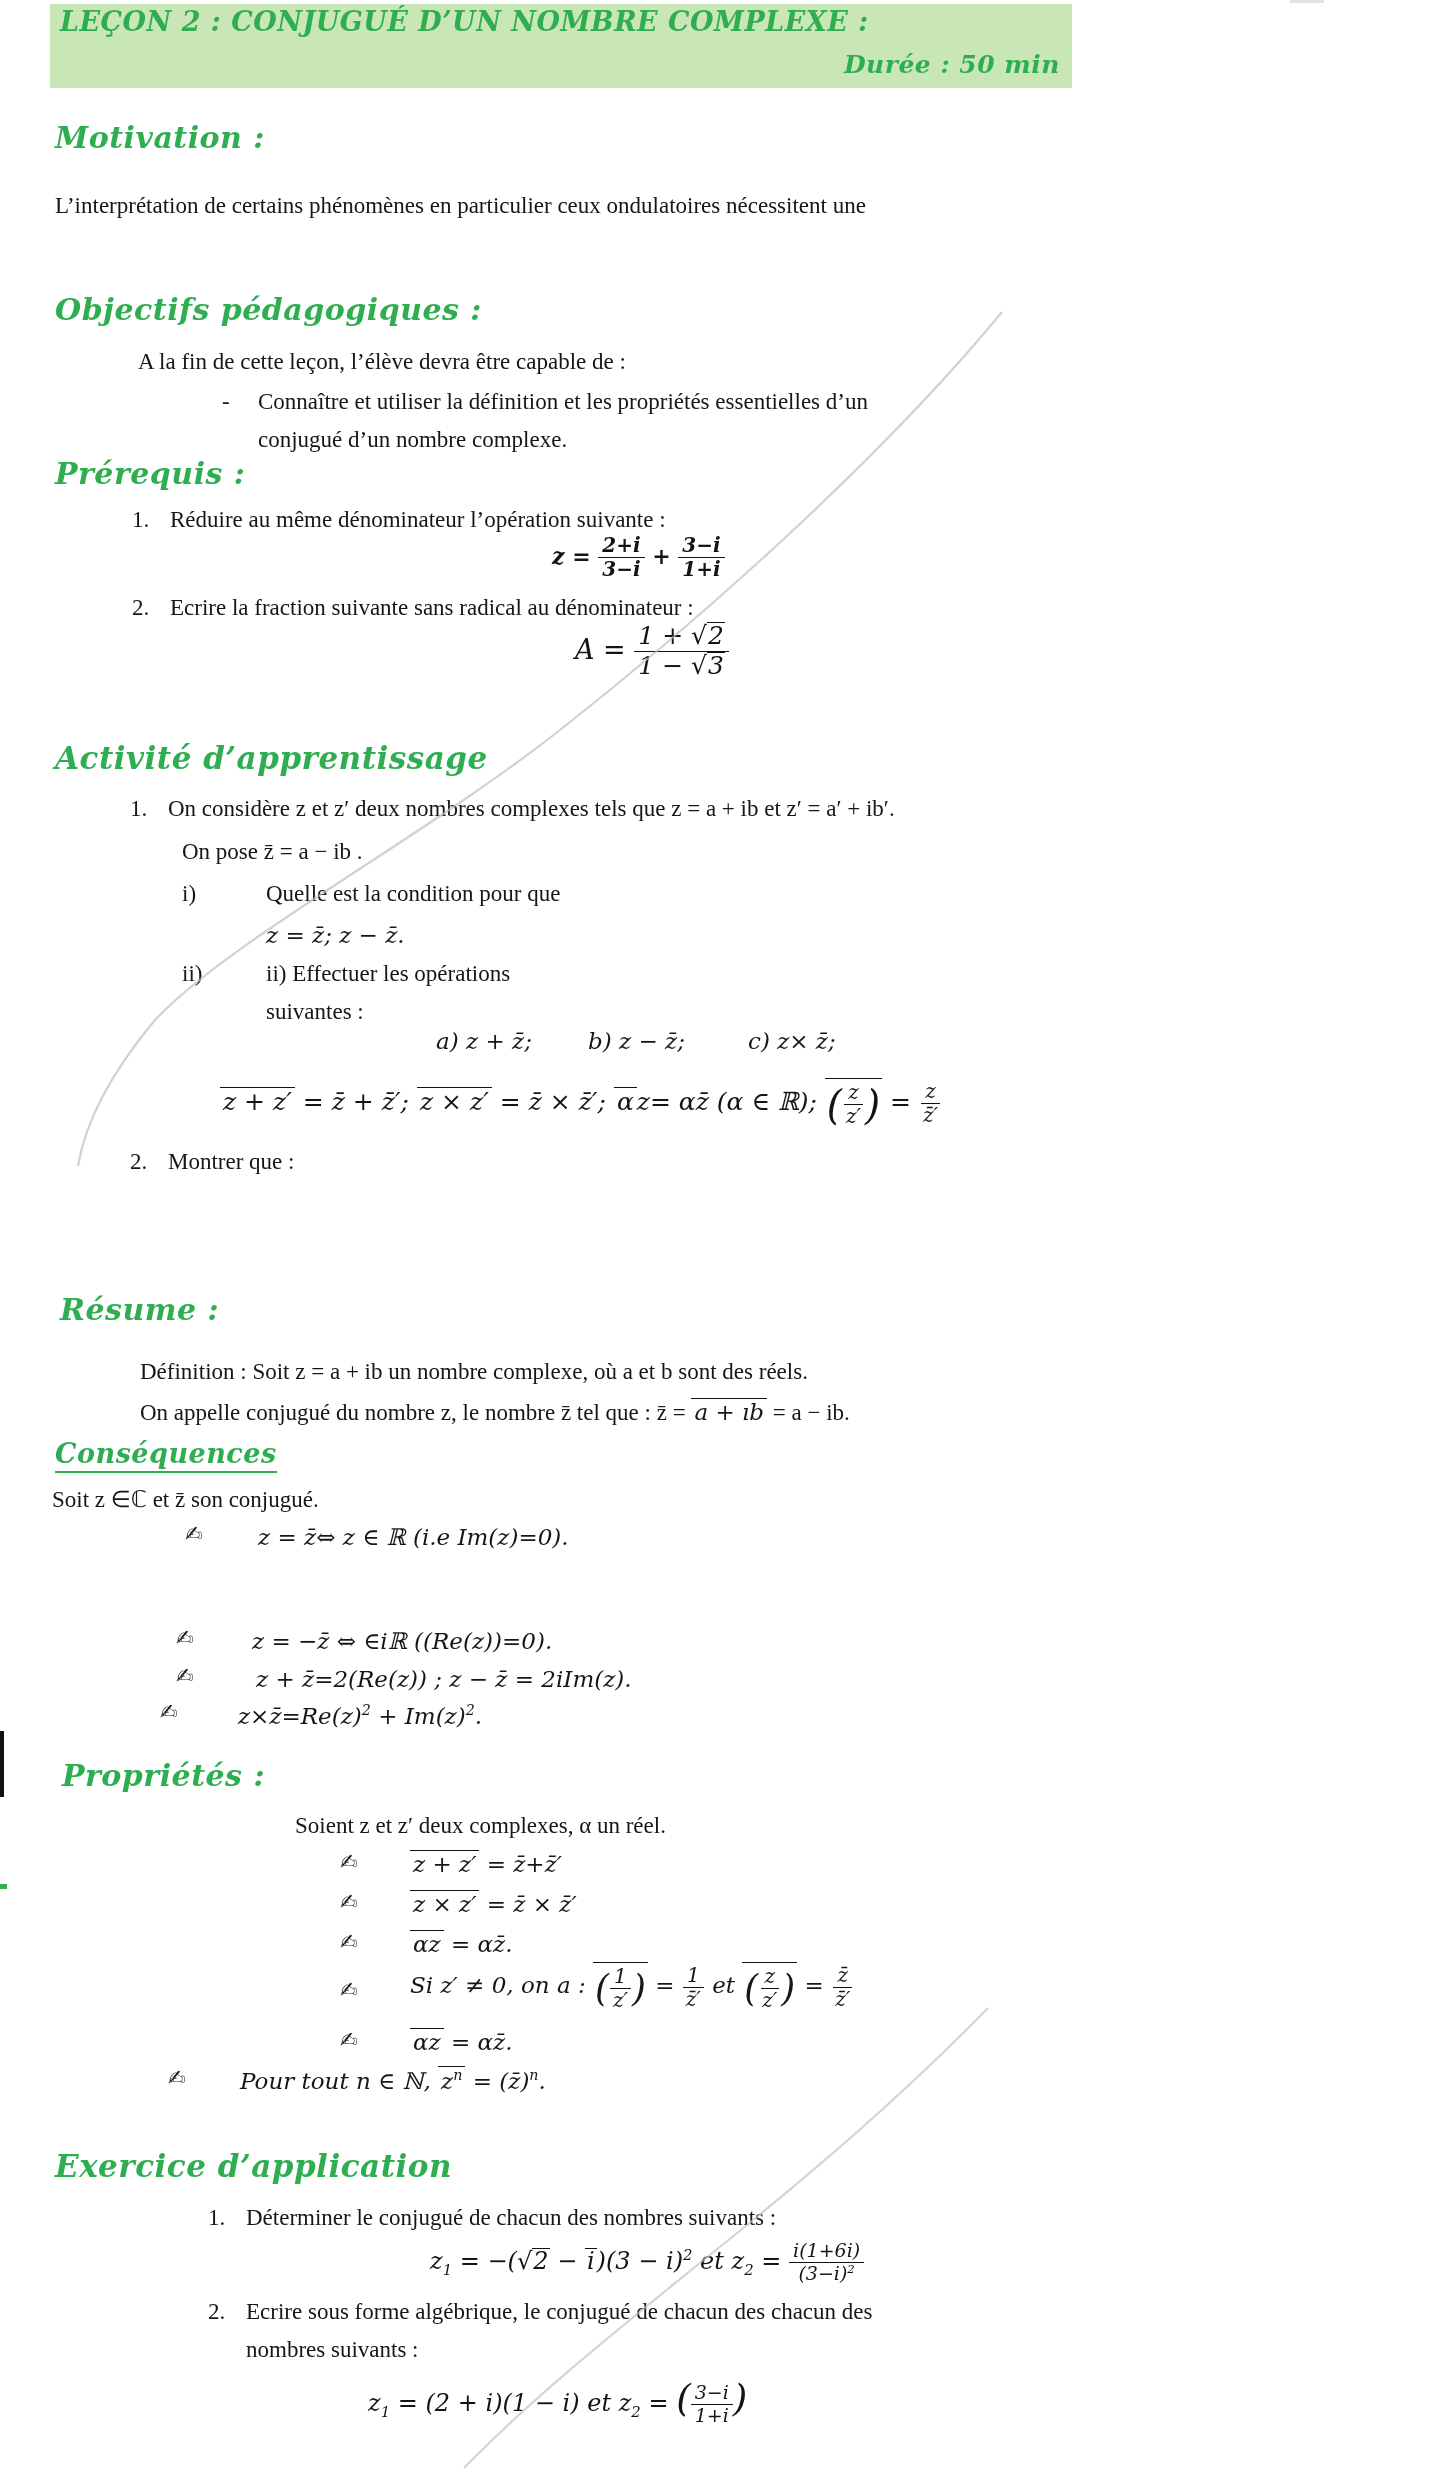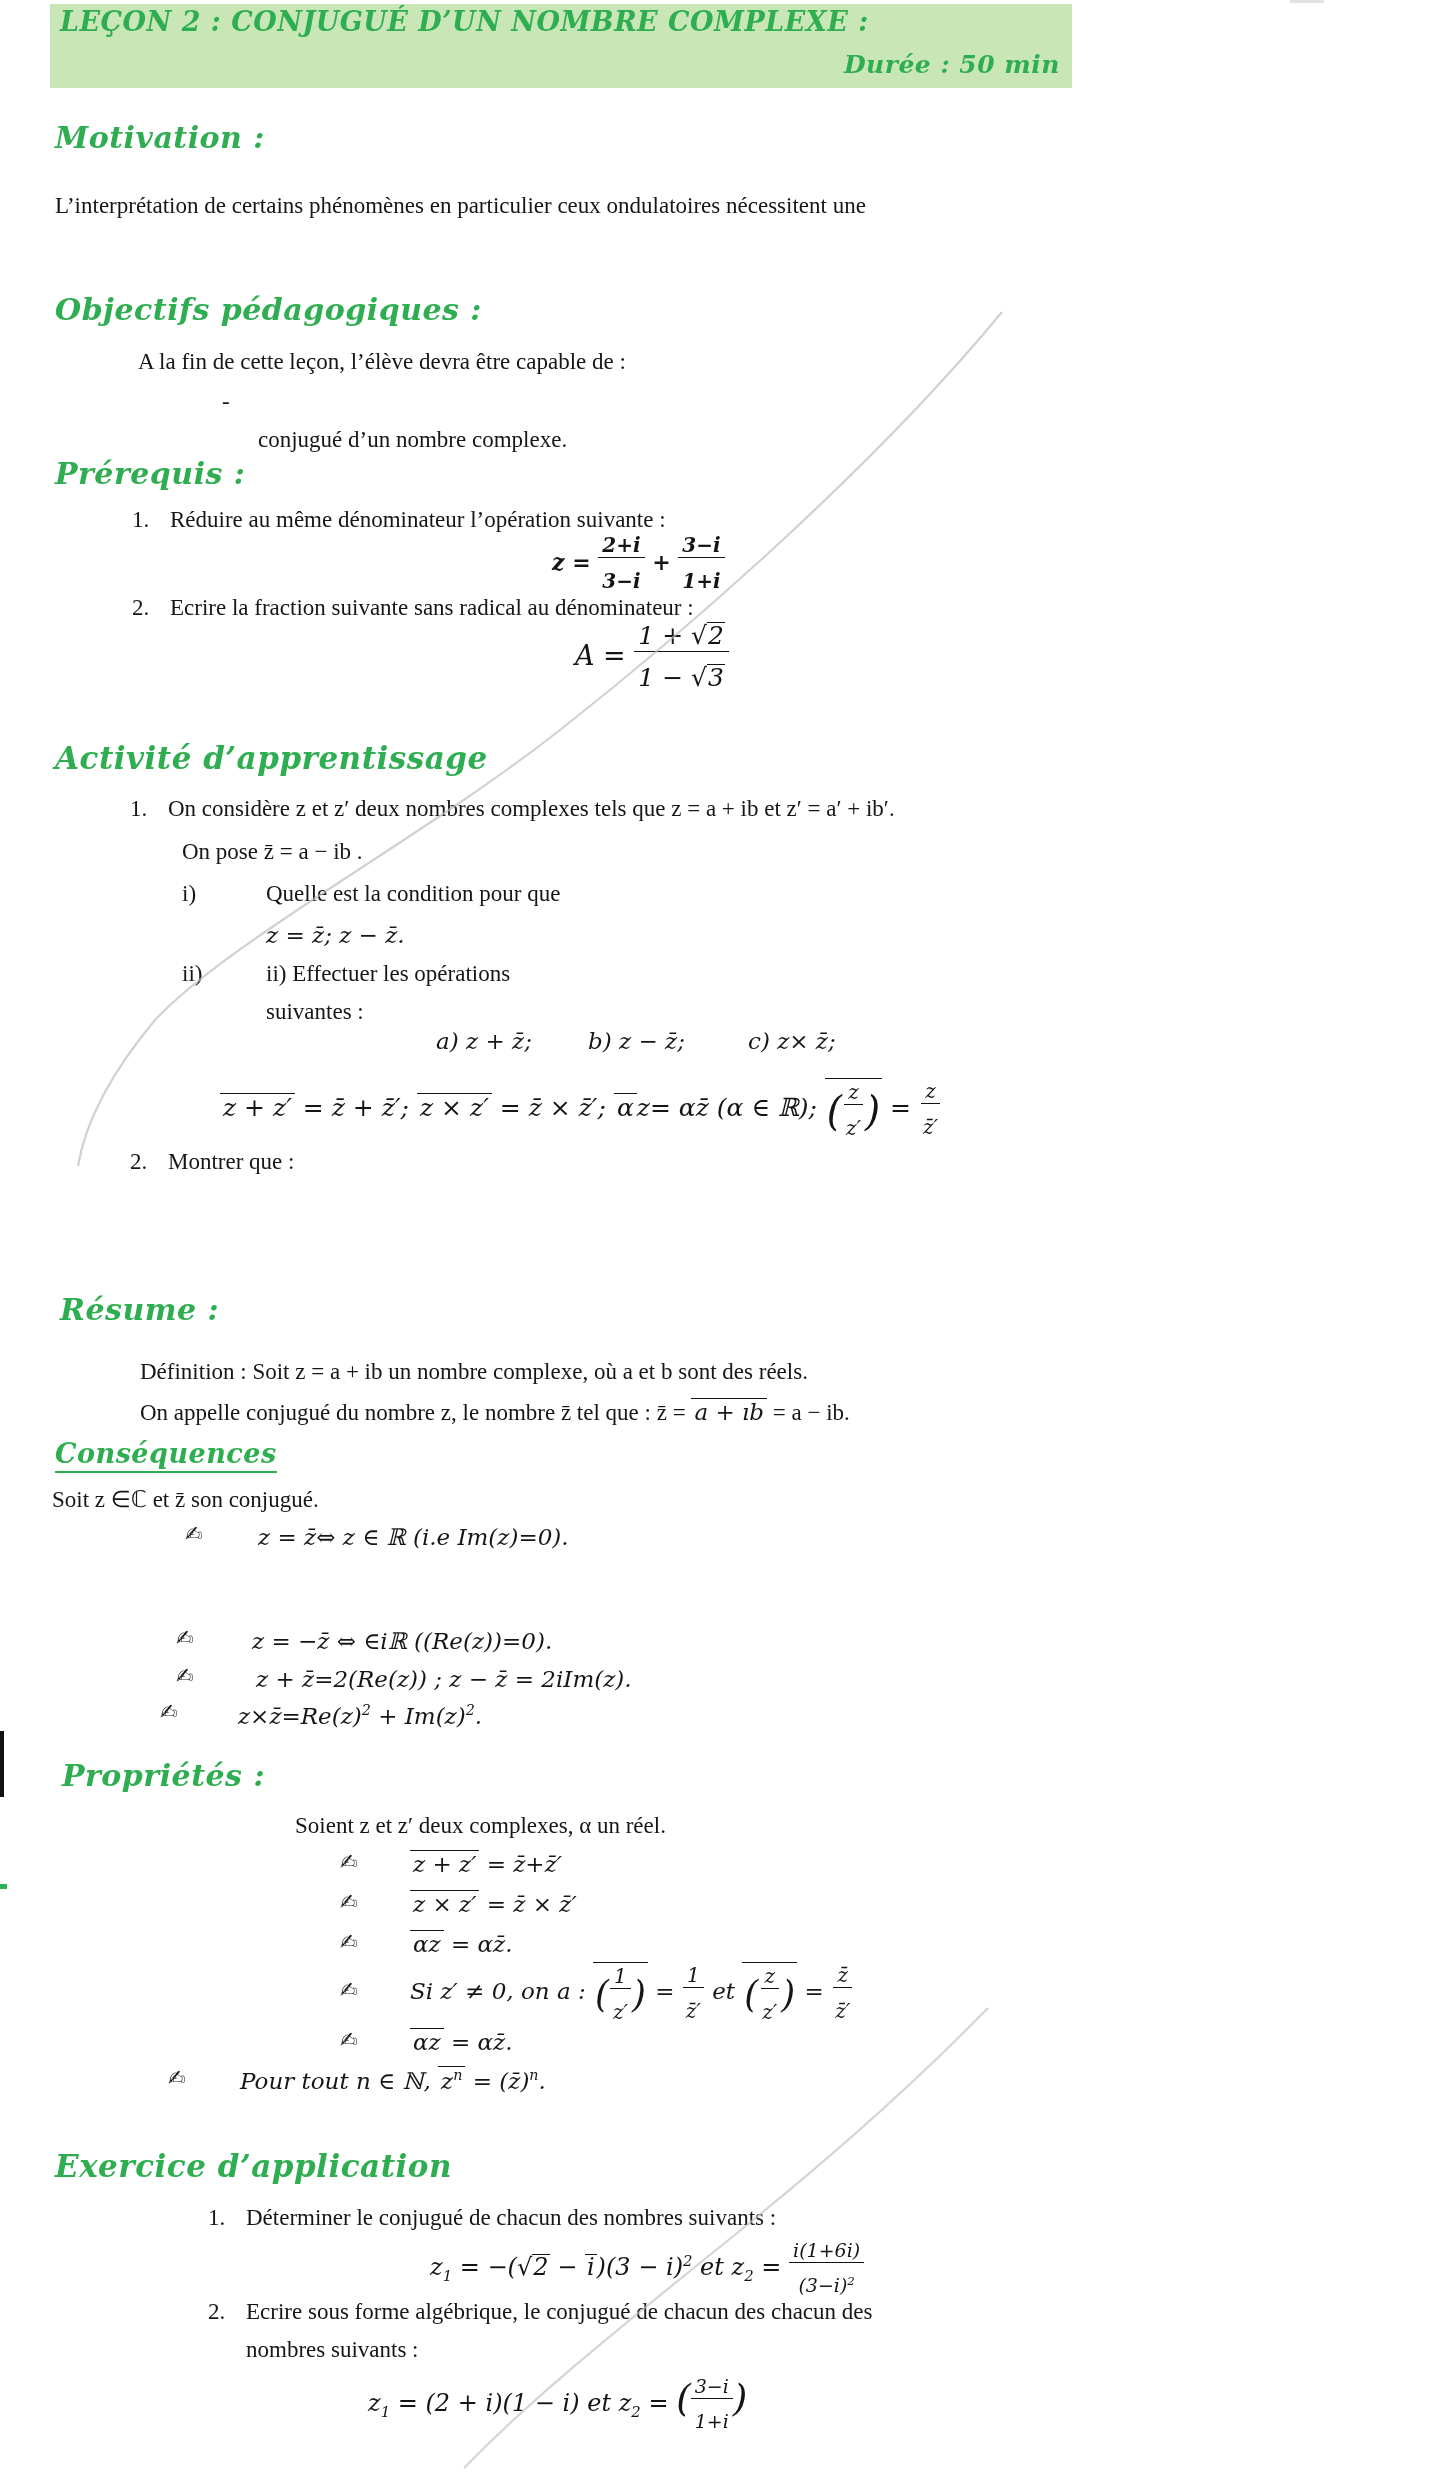--- a/index.html
+++ b/index.html
@@ -12,21 +12,21 @@
   .band{position:absolute;left:50px;top:4px;width:1022px;height:84px;background:#c9e7b6;}
   .band-title{position:absolute;left:10px;top:2px;font-size:27px;}
   .band-duree{position:absolute;right:12px;top:46px;font-size:25px;font-weight:bold;}
   .blackrect{position:absolute;left:1384px;top:0;width:56px;height:17px;background:#000;}
   .graysliver{position:absolute;left:1290px;top:0;width:150px;height:3px;background:#e2e2e2;}
   .tickblack{position:absolute;left:0;top:1731px;width:4px;height:66px;background:#111;}
   .tickgreen{position:absolute;left:0;top:1884px;width:7px;height:5px;background:#2fae51;}
   .bullet{font-family:"DejaVu Sans",sans-serif;font-style:normal;font-size:21px;color:#1a1a1a;}
   .ov{display:inline-block;border-top:1.7px solid #111;padding:1px 3px 0;line-height:1.05;}
   .frac{display:inline-flex;flex-direction:column;align-items:center;vertical-align:middle;
-        line-height:1.15;gap:12px;}
+        line-height:1.15;}
   .frac .num{border-bottom:1.7px solid #111;padding:0 4px;}
   .frac .den{padding:0 4px;}
   .sm{font-size:20px;}
   .ovfrac{display:inline-flex;align-items:center;border-top:1.9px solid #111;
           padding:2px 2px 0;vertical-align:middle;}
   .bigp{font-size:155%;font-weight:400;transform:scaleY(1.05);}
   sup{font-size:62%;} sub{font-size:62%;}
   .underl{border-bottom:2px solid #2fae51;padding-bottom:2px;}
   svg.streaks{position:absolute;left:0;top:0;pointer-events:none;}
 </style>
@@ -42,20 +42,21 @@
     <div class="band-title h">LEÇON 2 : CONJUGUÉ D’UN NOMBRE COMPLEXE :</div>
     <div class="band-duree h">Durée : 50 min</div>
   </div>
 
   <div class="abs h" style="left:55px;top:120px;font-size:30px;">Motivation :</div>
   <div class="abs t" style="left:55px;top:192px;">L’interprétation de certains phénomènes en particulier ceux ondulatoires nécessitent une</div>
 
   <div class="abs h" style="left:55px;top:292px;font-size:30px;">Objectifs pédagogiques :</div>
   <div class="abs t" style="left:138px;top:348px;">A la fin de cette leçon, l’élève devra être capable de :</div>
   <div class="abs t" style="left:222px;top:388px;">-</div>
+  <div class="abs t" style="left:258px;top:388px;">Connaître et utiliser la définition et les propriétés essentielles d’un</div>
   <div class="abs t" style="left:258px;top:426px;">conjugué d’un nombre complexe.</div>
 
   <div class="abs h" style="left:55px;top:456px;font-size:30px;">Prérequis :</div>
   <div class="abs t" style="left:132px;top:506px;">1.</div>
   <div class="abs t" style="left:170px;top:506px;">Réduire au même dénominateur l’opération suivante :</div>
 
   <div class="abs math" style="left:552px;top:534px;font-size:22px;font-weight:bold;">
     <span>z =</span>
     <span class="frac sm">
         <span class="num">2+i</span>

